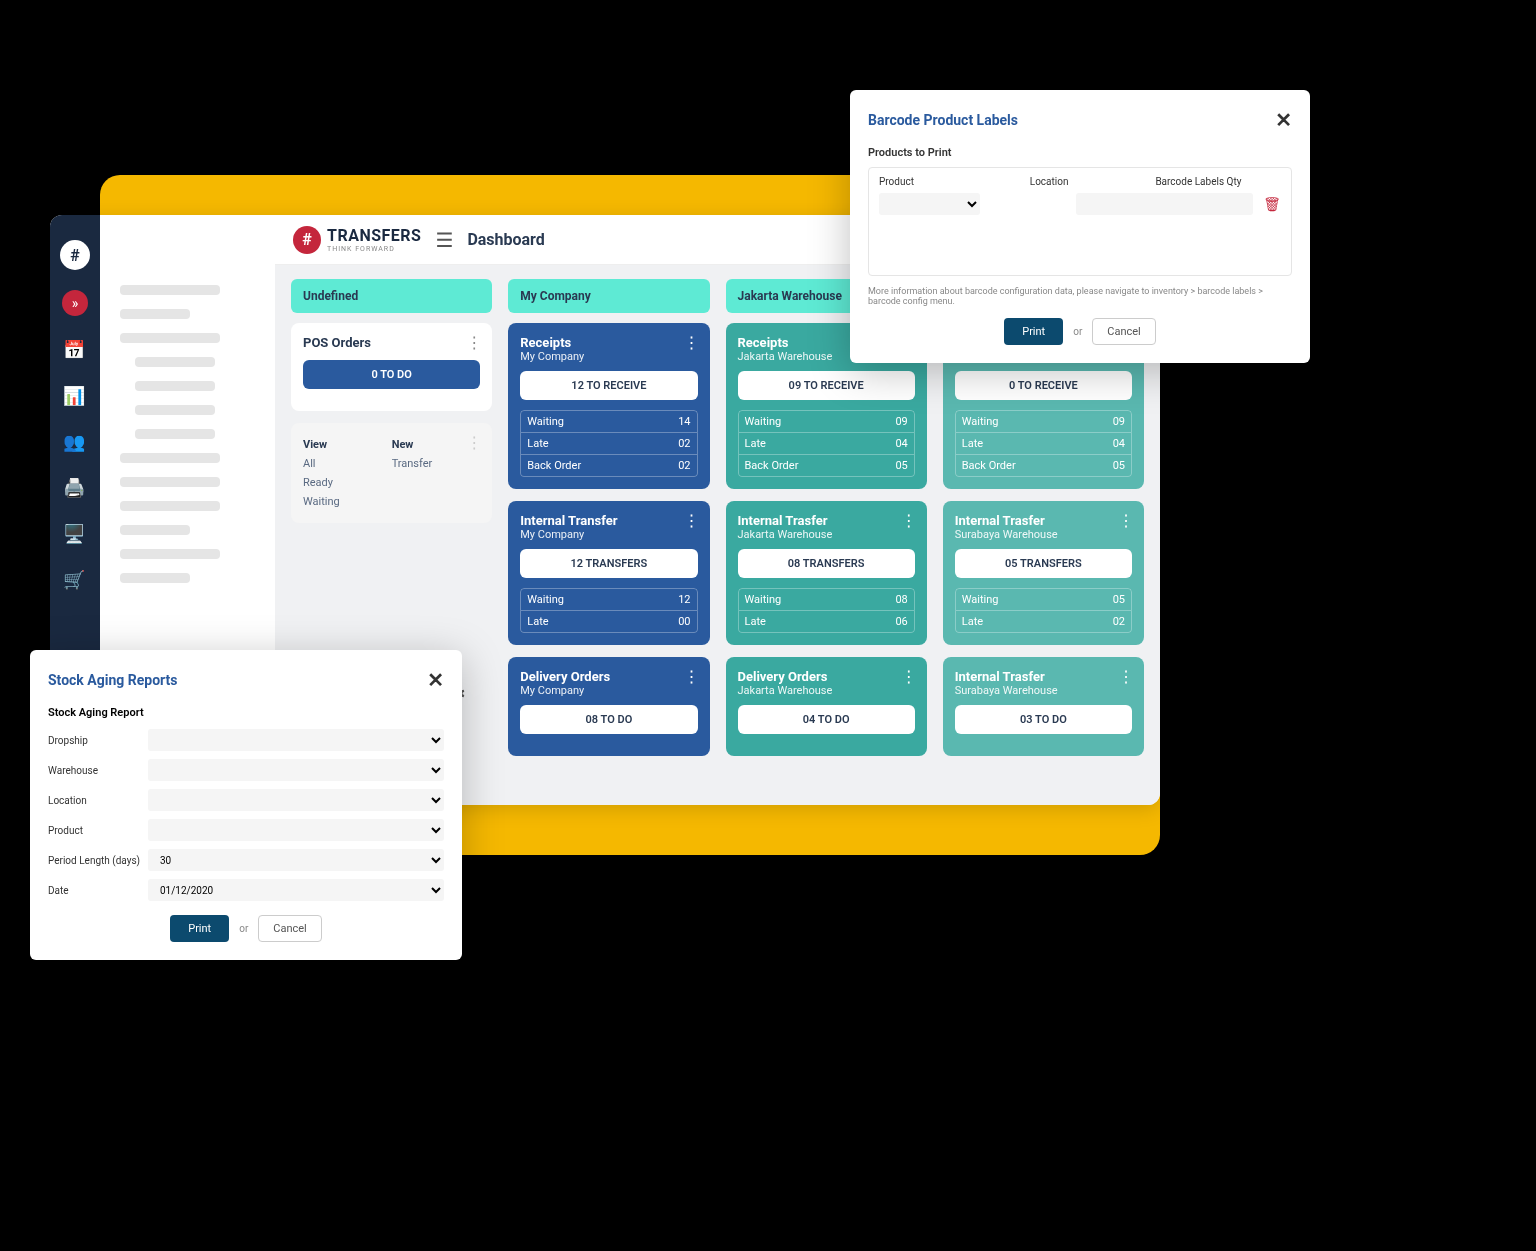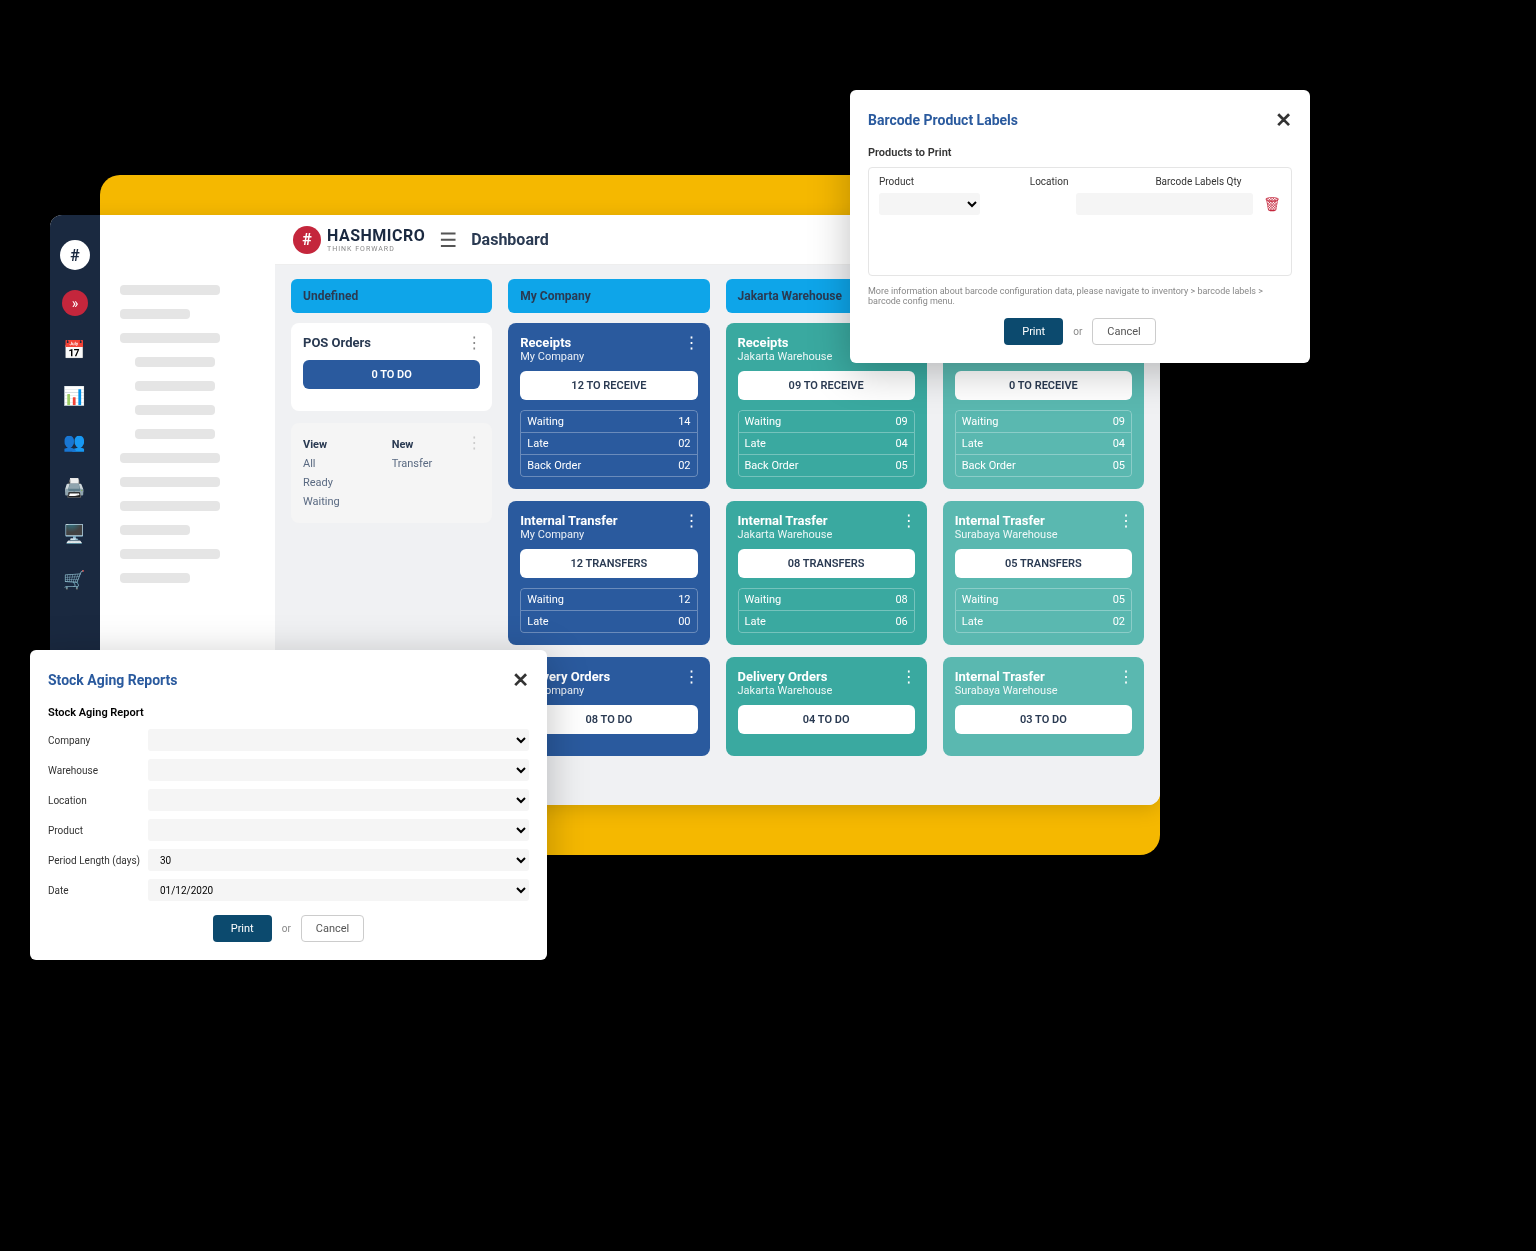--- a/index.html
+++ b/index.html
@@ -24,21 +24,21 @@
 .topbar { height: 50px; background: #fff; display: flex; align-items: center; padding: 0 18px; gap: 14px; border-bottom: 1px solid #eee; }
 .brand-logo { display: flex; align-items: center; gap: 6px; }
 .brand-badge { width: 28px; height: 28px; border-radius: 50%; background: #c4263c; color: #fff; display: flex; align-items: center; justify-content: center; font-weight: bold; font-size: 16px; }
 .brand-text { font-weight: 700; color: #1a2940; font-size: 16px; letter-spacing: 0.5px; }
 .brand-sub { font-size: 7px; color: #888; letter-spacing: 1px; }
 .hamburger { font-size: 20px; color: #555; cursor: pointer; }
 .page-title { font-weight: 700; color: #2a3a52; font-size: 16px; }
 
 .columns { display: flex; gap: 16px; padding: 14px 16px; flex: 1; }
 .col { flex: 1; min-width: 0; }
-.col-header { background: #0ea5e9; padding: 10px 12px; border-radius: 6px; font-weight: 700; font-size: 12px; color: #2a3a52; margin-bottom: 10px; }
+.col-header { background: #5eead4; padding: 10px 12px; border-radius: 6px; font-weight: 700; font-size: 12px; color: #2a3a52; margin-bottom: 10px; }
 .card { border-radius: 8px; margin-bottom: 12px; padding: 12px; color: #fff; position: relative; }
 .card.blue { background: #2a5a9e; }
 .card.teal { background: #3aa9a0; }
 .card.light-teal { background: #5ab8b0; }
 .card.white { background: #fff; color: #2a3a52; }
 .card-title { font-weight: 700; font-size: 13px; }
 .card-sub { font-size: 11px; opacity: 0.9; margin-bottom: 8px; }
 .card-btn { background: #fff; color: #2a3a52; border-radius: 6px; padding: 8px; text-align: center; font-weight: 600; font-size: 11px; margin-bottom: 10px; cursor: pointer; }
 .card-btn.primary { background: #2a5a9e; color: #fff; }
 .stat-row { display: flex; justify-content: space-between; font-size: 11px; padding: 4px 6px; border: 1px solid rgba(255,255,255,0.3); border-top: none; }
@@ -68,21 +68,21 @@
 .bt-select { flex: 1.2; height: 22px; background: #f5f5f5; border: none; border-radius: 3px; font-size: 10px; }
 .bt-spacer { flex: 1; }
 .bt-qty { flex: 1; height: 22px; background: #f5f5f5; border: none; border-radius: 3px; }
 .trash { color: #c4263c; font-size: 14px; cursor: pointer; margin-left: 4px; }
 .info-text { font-size: 9px; color: #888; margin-bottom: 12px; }
 .modal-actions { display: flex; justify-content: center; align-items: center; gap: 10px; }
 .btn-primary { background: #0c4a6e; color: #fff; border: none; padding: 7px 18px; border-radius: 4px; font-size: 11px; cursor: pointer; }
 .btn-secondary { background: #fff; color: #555; border: 1px solid #ccc; padding: 6px 14px; border-radius: 4px; font-size: 11px; cursor: pointer; }
 .or-text { font-size: 10px; color: #888; }
 
-.stock-modal { left: 30px; top: 650px; width: 517px; padding: 18px; }
+.stock-modal { left: 30px; top: 650px; width: 432px; padding: 18px; }
 .stock-title { font-weight: 700; color: #2a5a9e; font-size: 14px; }
 .stock-section { font-size: 11px; font-weight: 600; margin: 12px 0 10px 0; }
 .form-row { display: flex; align-items: center; margin-bottom: 8px; }
 .form-label { width: 100px; font-size: 10px; color: #333; }
 .form-select { flex: 1; height: 22px; background: #f5f5f5; border: none; border-radius: 3px; font-size: 10px; padding: 0 8px; }
 </style>
 </head>
 <body>
 
 <div class="yellow-bg"></div>
@@ -113,21 +113,21 @@
     <div class="skeleton med"></div>
     <div class="skeleton long"></div>
     <div class="skeleton med"></div>
   </div>
 
   <div class="main-content">
     <div class="topbar">
       <div class="brand-logo">
         <div class="brand-badge">#</div>
         <div>
-          <div class="brand-text">HASHMICRO</div>
+          <div class="brand-text">TRANSFERS</div>
           <div class="brand-sub">THINK FORWARD</div>
         </div>
       </div>
       <span class="hamburger">☰</span>
       <span class="page-title">Dashboard</span>
     </div>
 
     <div class="columns">
 
       <div class="col">
@@ -324,21 +324,21 @@
   </div>
 </div>
 
 <div class="modal stock-modal">
   <div class="modal-header">
     <span class="stock-title">Stock Aging Reports</span>
     <span class="close-x">✕</span>
   </div>
   <div class="stock-section">Stock Aging Report</div>
   <div class="form-row">
-      <span class="form-label">Company</span>
+      <span class="form-label">Dropship</span>
       <select class="form-select"><option></option></select>
     </div>
   <div class="form-row">
       <span class="form-label">Warehouse</span>
       <select class="form-select"><option></option></select>
     </div>
   <div class="form-row">
       <span class="form-label">Location</span>
       <select class="form-select"><option></option></select>
     </div>

